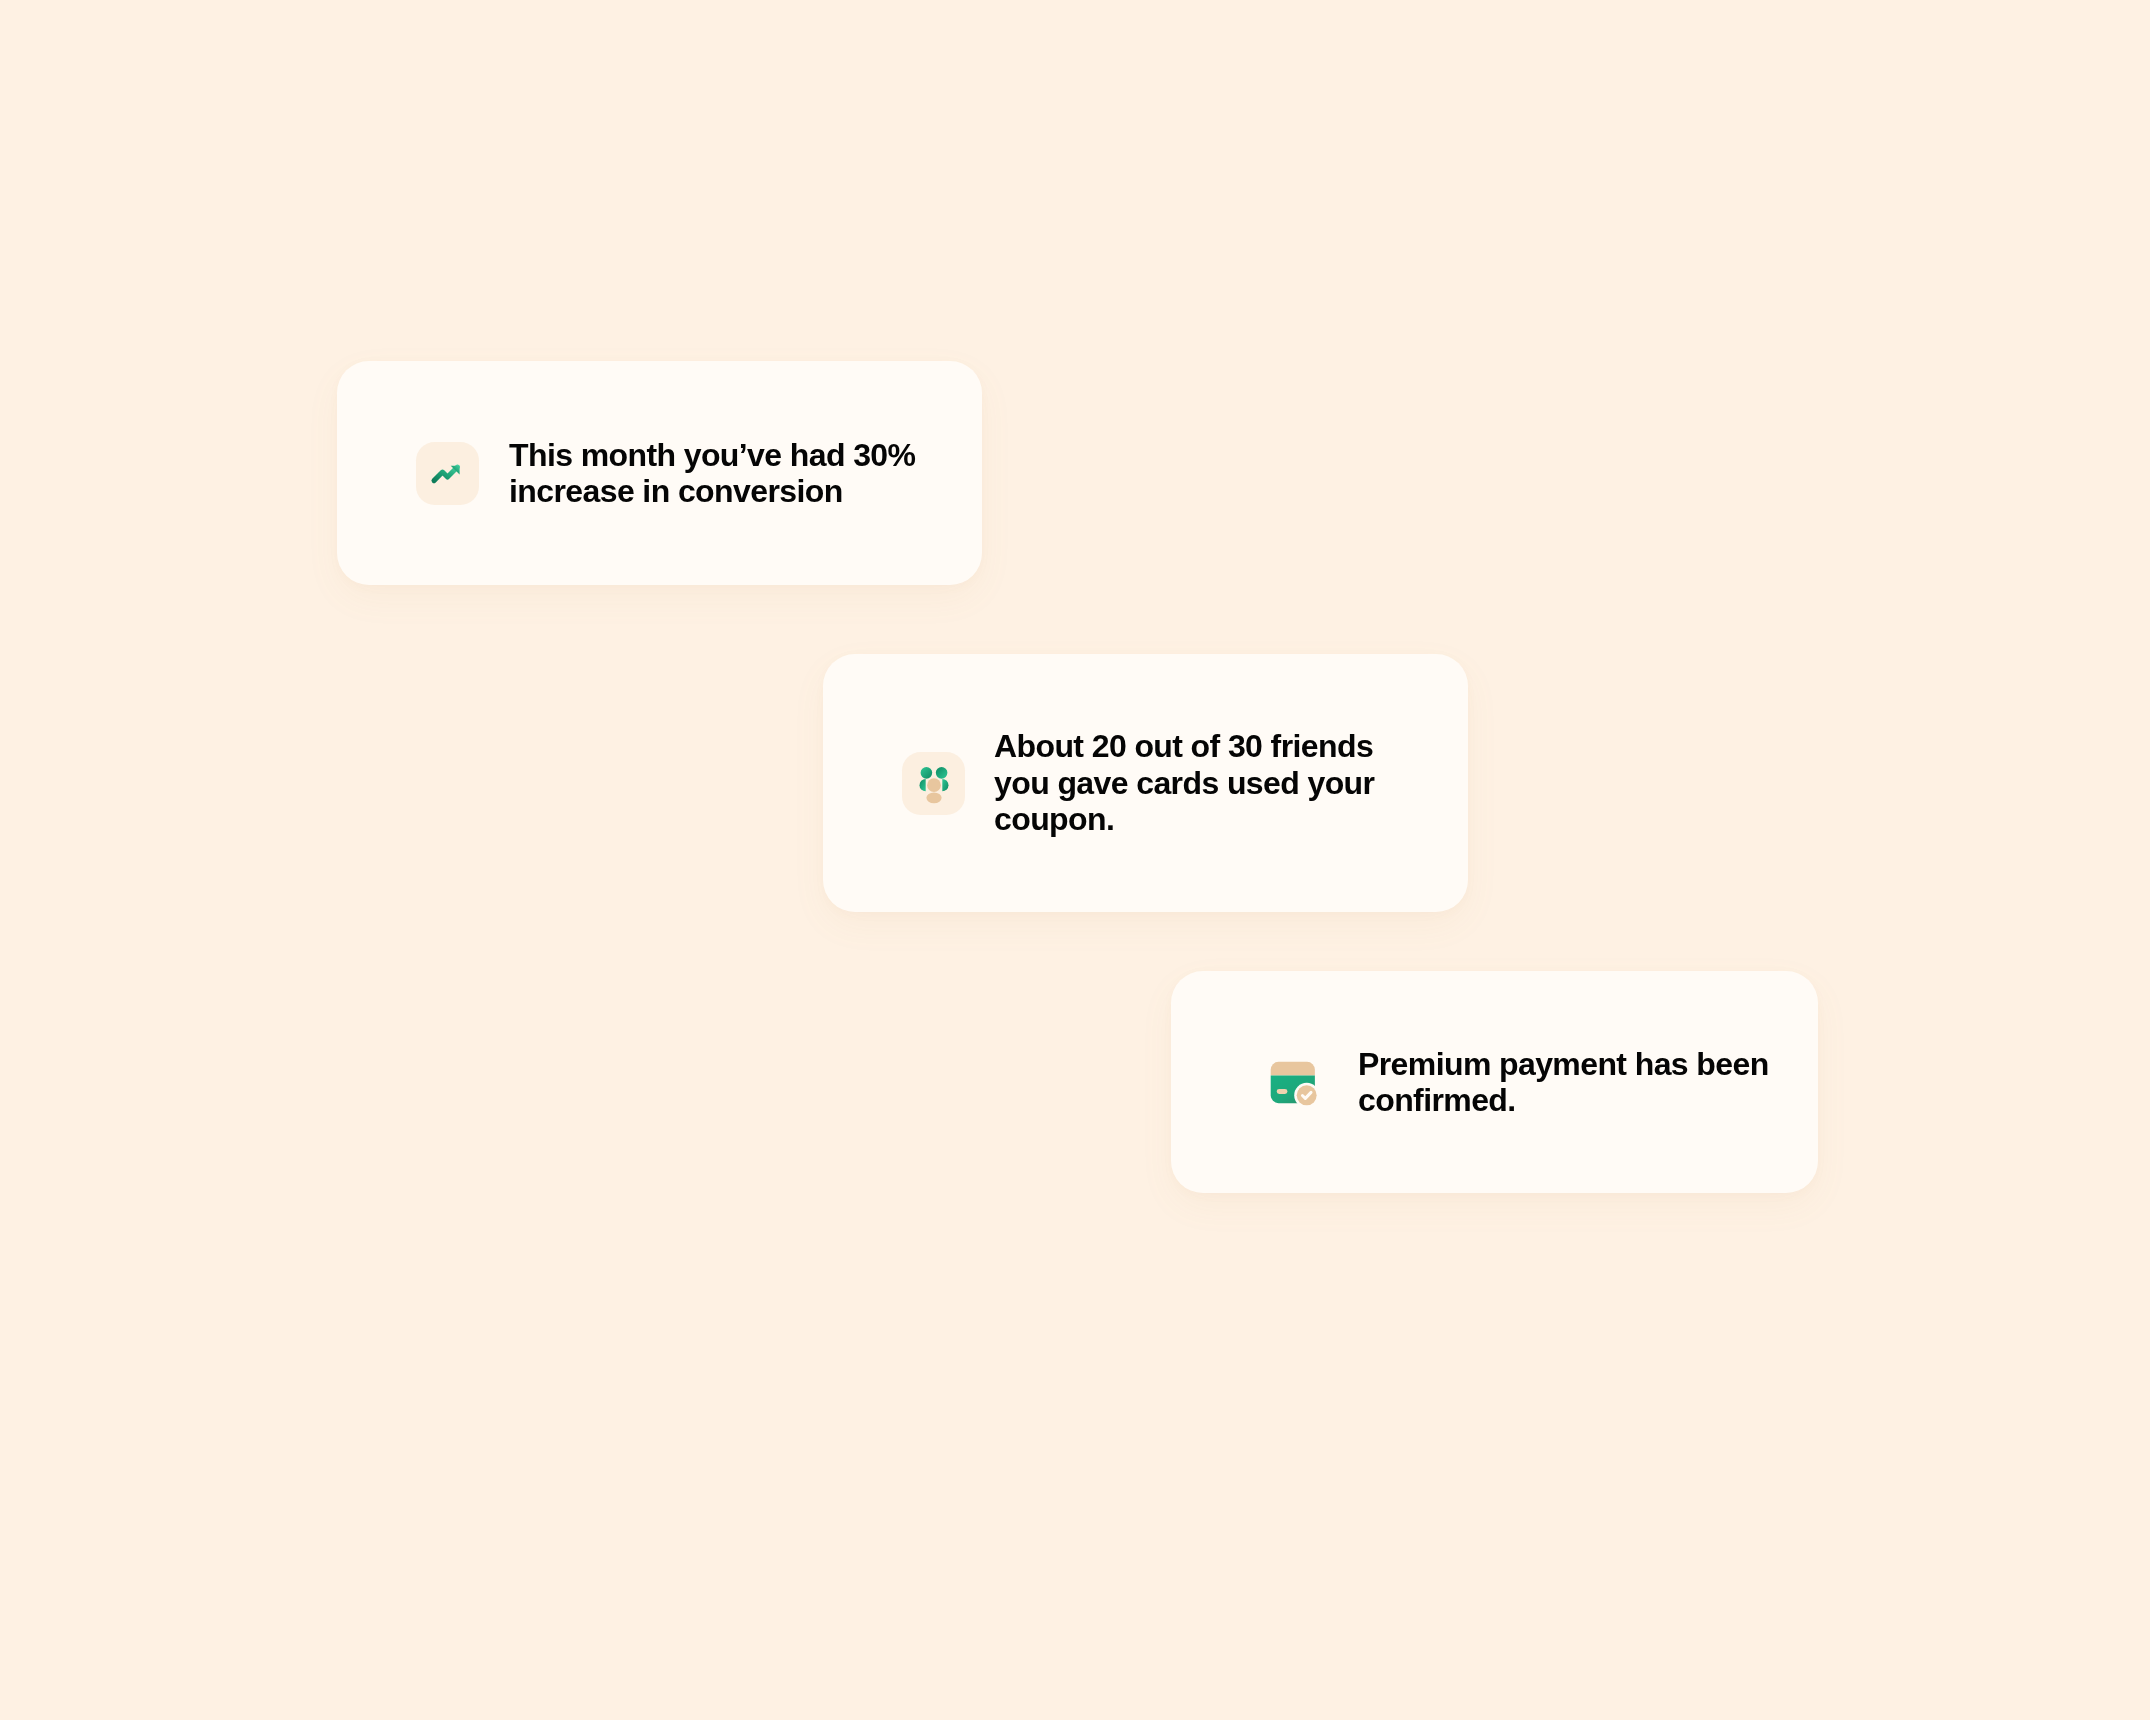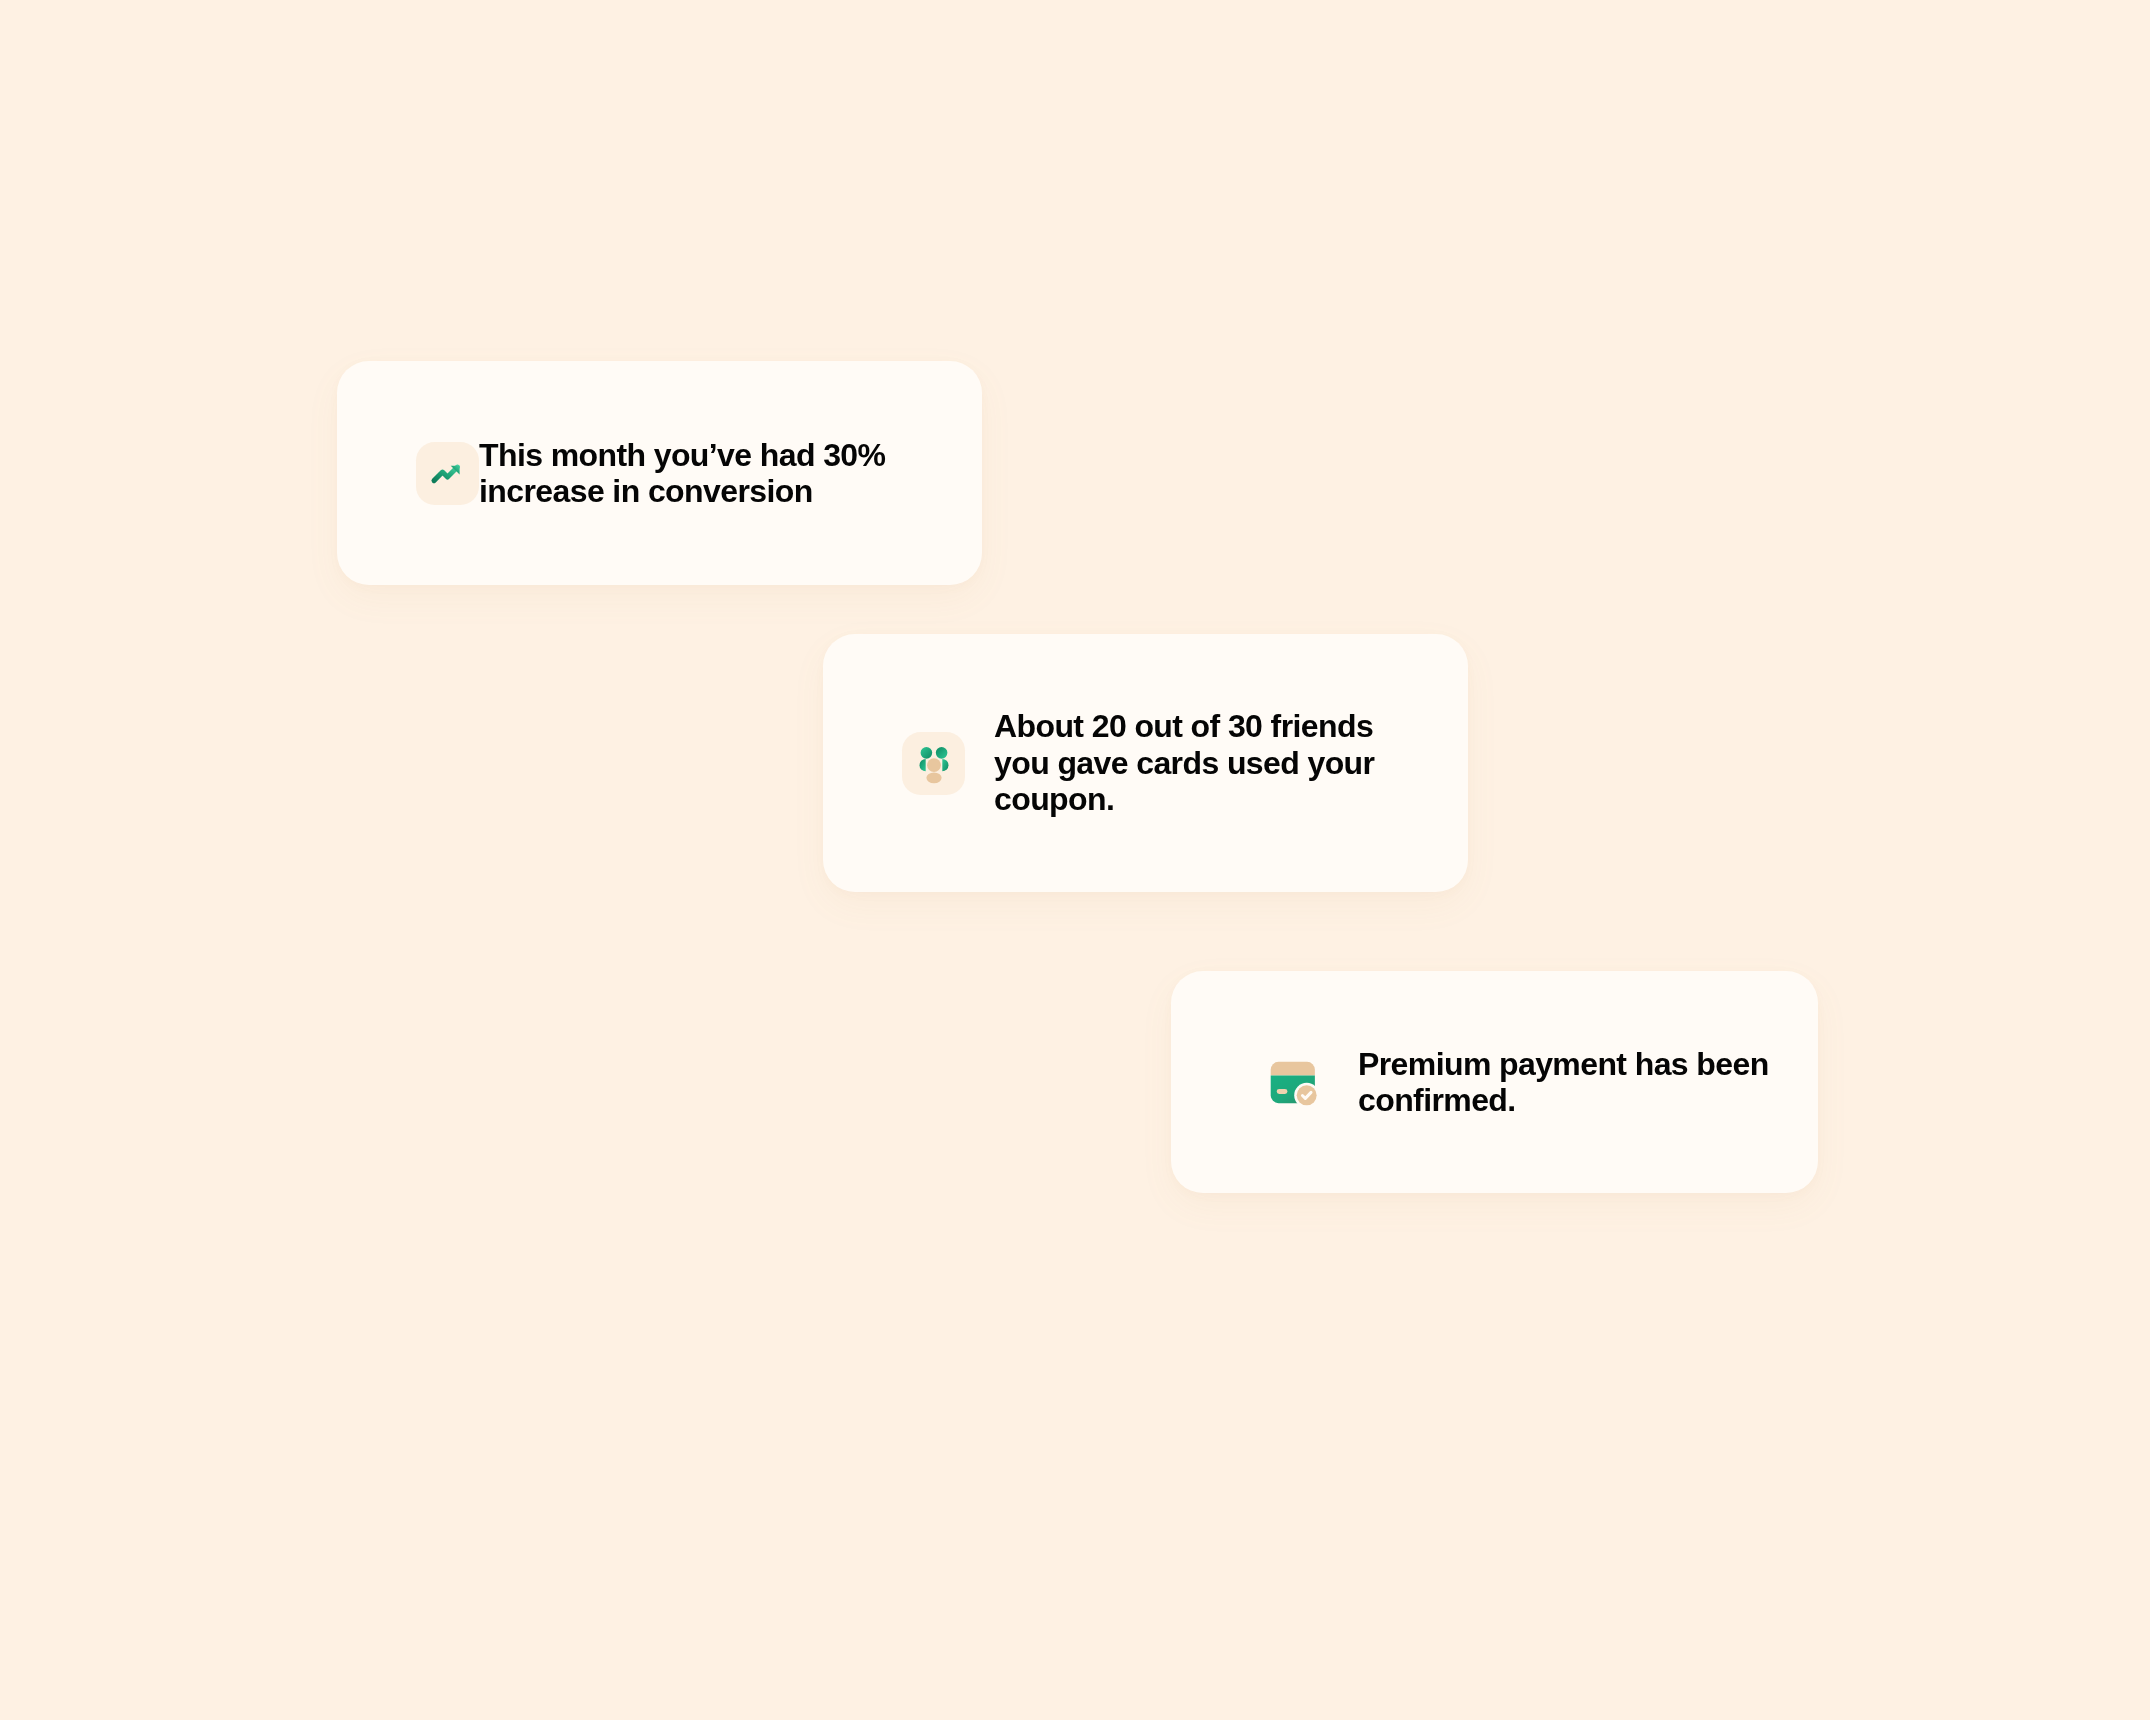--- a/index.html
+++ b/index.html
@@ -35,37 +35,38 @@
   #card-conversion {
     left: 337px;
     top: 361px;
     width: 645px;
     height: 224px;
     padding-left: 79px;
   }
 
   #card-friends {
     left: 823px;
-    top: 634px;
+    top: 654px;
     width: 645px;
     height: 258px;
     padding-left: 79px;
   }
 
   #card-premium {
     left: 1171px;
     top: 971px;
     width: 647px;
     height: 222px;
     padding-left: 88px;
   }
 
   .card-inner {
     display: flex;
     align-items: center;
+    gap: 30px;
   }
 
   #card-friends .card-inner { gap: 29px; }
   #card-premium .card-inner { gap: 30px; }
 
   
   .icon-tile {
     width: 63px;
     height: 63px;
     border-radius: 18.6px;

